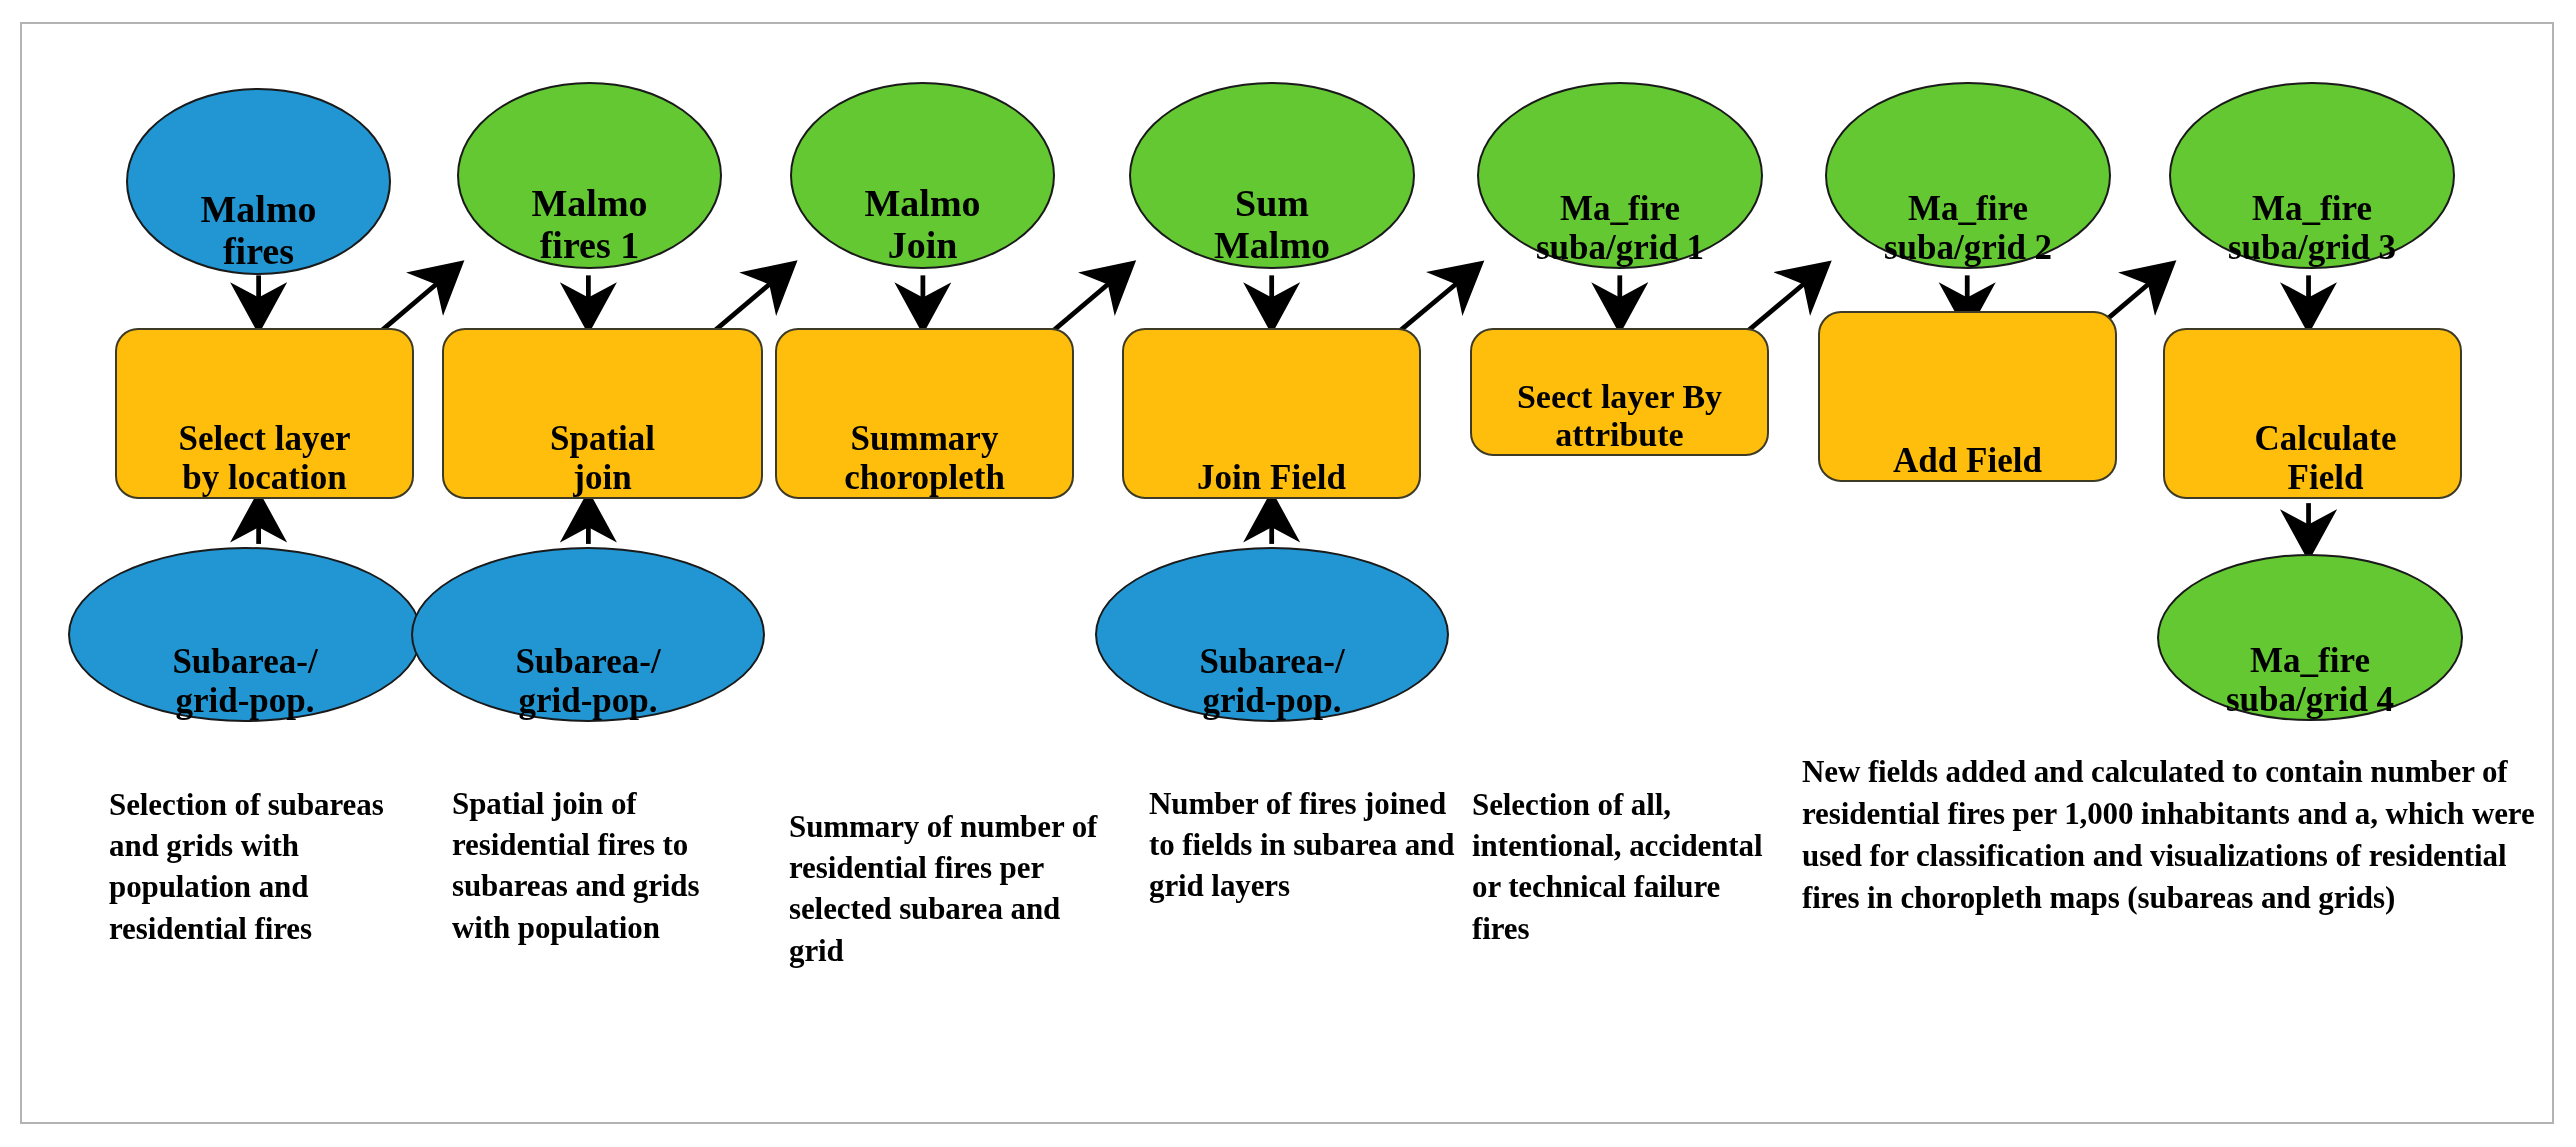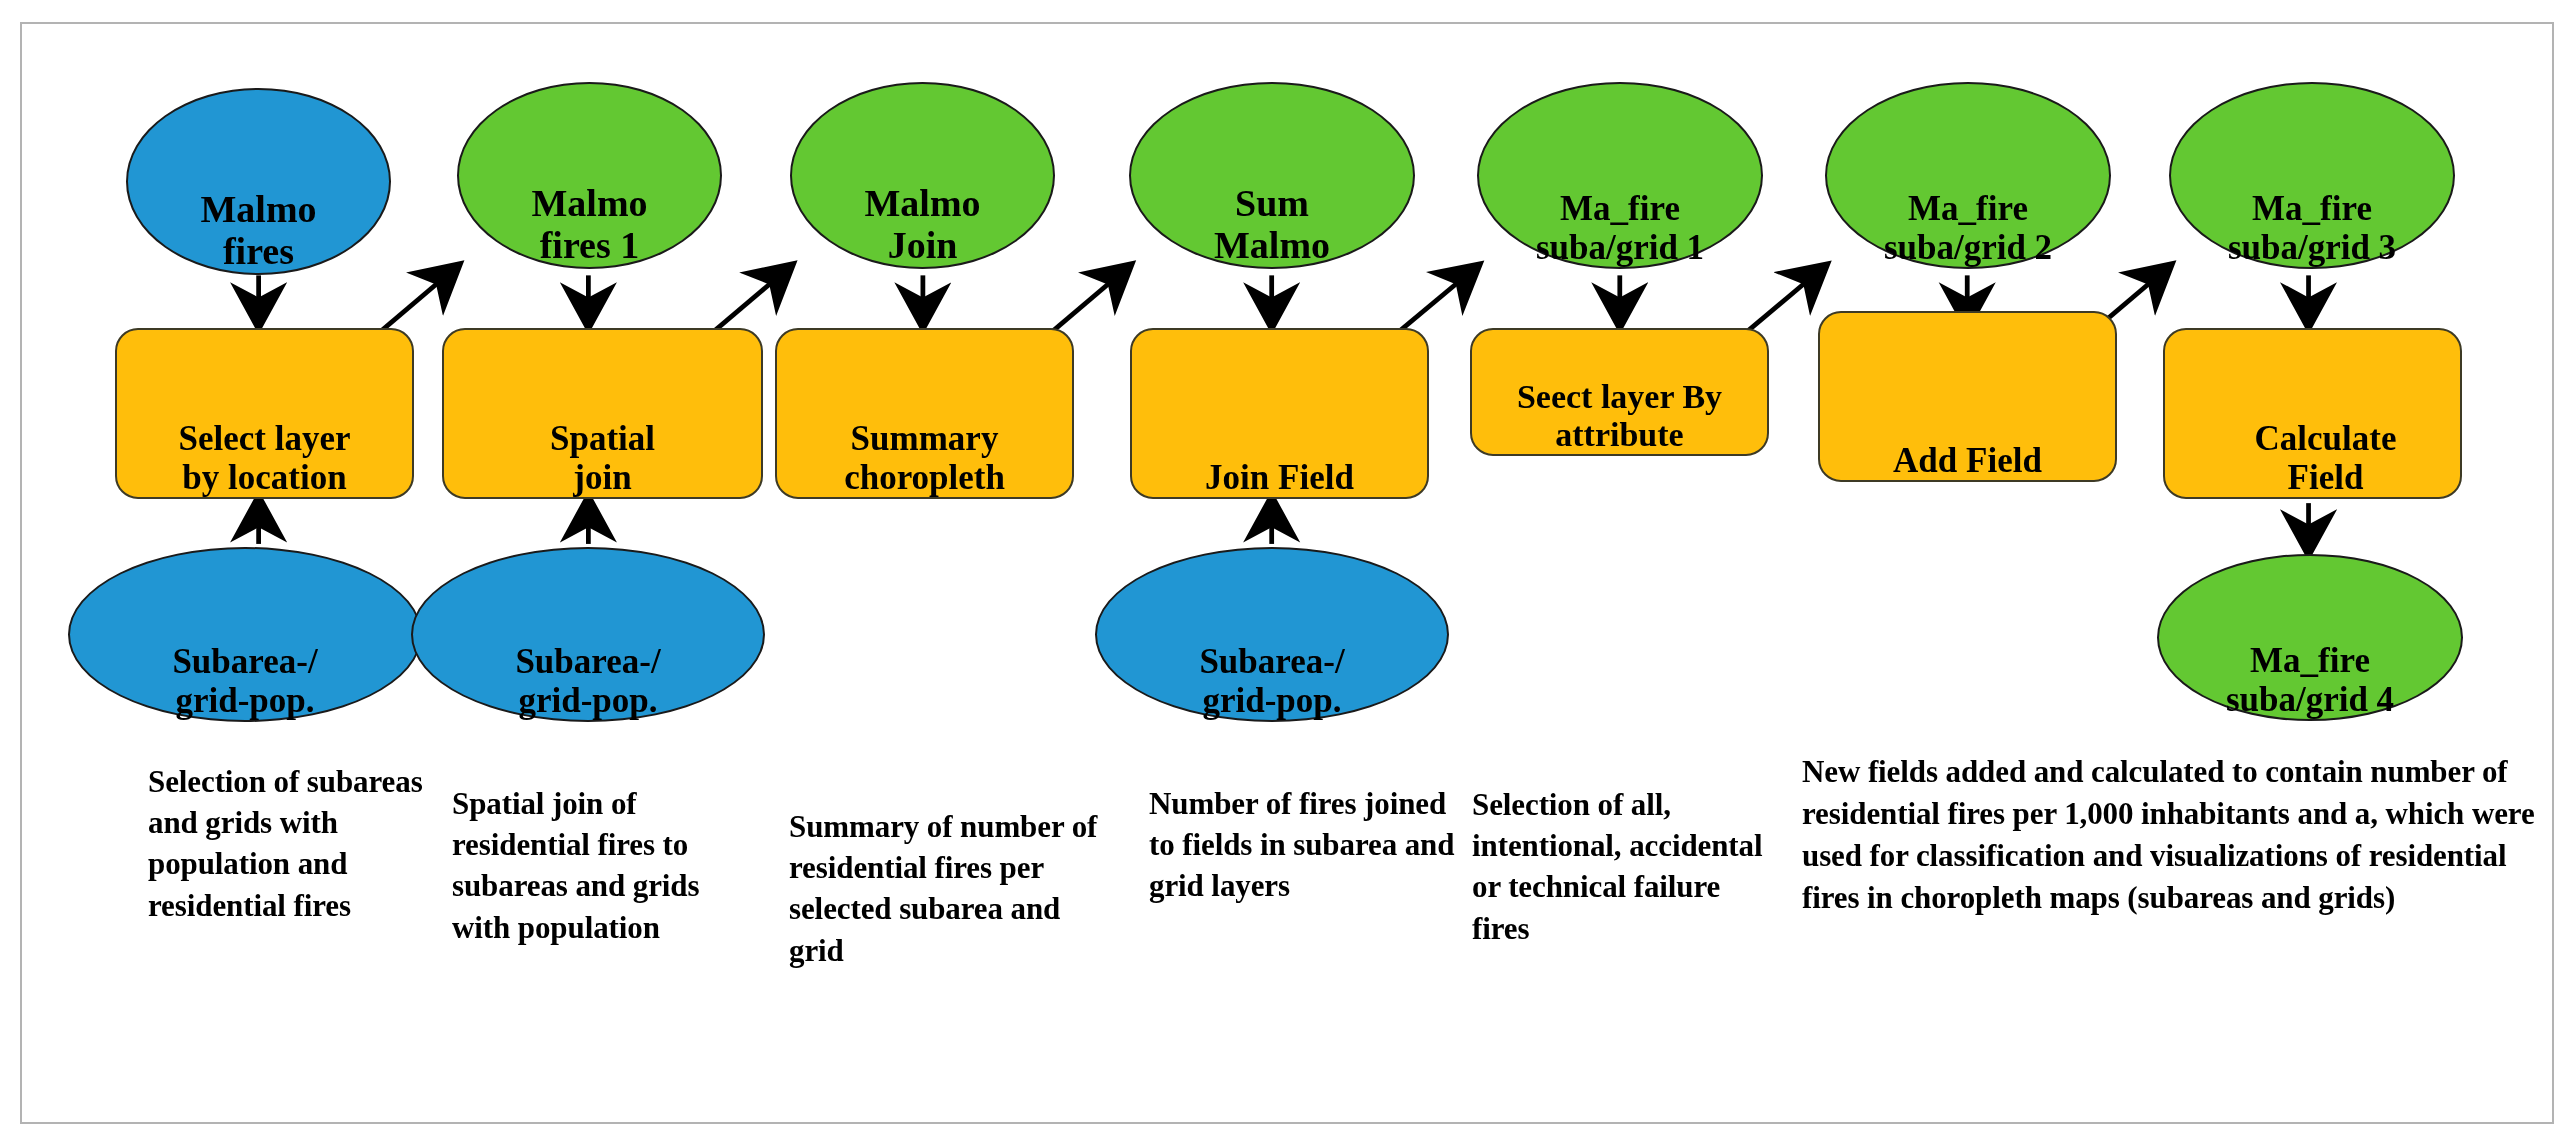--- a/index.html
+++ b/index.html
@@ -126,21 +126,21 @@
   </div>
 </div>
 
 <div class="node box" style="left:775px;top:328px;width:299px;height:171px;font-size:35px;">
   <div>
     <span>Summary</span>
     <span>choropleth</span>
   </div>
 </div>
 
-<div class="node box" style="left:1122px;top:328px;width:299px;height:171px;font-size:35px;margin-left:8px;">
+<div class="node box" style="left:1122px;top:328px;width:299px;height:171px;font-size:35px;">
   <div>
     <span>Join Field</span>
     <span></span>
   </div>
 </div>
 
 <div class="node box" style="left:1470px;top:328px;width:299px;height:128px;font-size:34px;">
   <div>
     <span>Seect layer By</span>
     <span>attribute</span>
@@ -182,21 +182,21 @@
   </div>
 </div>
 
 <div class="node ellipse green" style="left:2157px;top:554px;width:306px;height:167px;font-size:35px;">
   <div>
     <span>Ma_fire</span>
     <span>suba/grid 4</span>
   </div>
 </div>
 
-<div class="cap" style="left:109px;top:761px;width:320px;margin-left:39px;">Selection of subareas and grids with population and residential fires</div>
+<div class="cap" style="left:109px;top:784px;width:320px;">Selection of subareas and grids with population and residential fires</div>
 
 <div class="cap" style="left:452px;top:783px;width:303px;">Spatial join of residential fires to subareas and grids with population</div>
 
 <div class="cap" style="left:789px;top:806px;width:309px;">Summary of number of residential fires per selected subarea and grid</div>
 
 <div class="cap" style="left:1149px;top:783px;width:309px;">Number of fires joined to fields in subarea and grid layers</div>
 
 <div class="cap" style="left:1472px;top:784px;width:299px;">Selection of all, intentional, accidental or technical failure fires</div>
 
 <div class="cap cap-wide" style="left:1802px;top:751px;width:745px;">New fields added and calculated to contain number of residential fires per 1,000 inhabitants and a, which were used for classification and visualizations of residential fires in choropleth maps (subareas and grids)</div>

